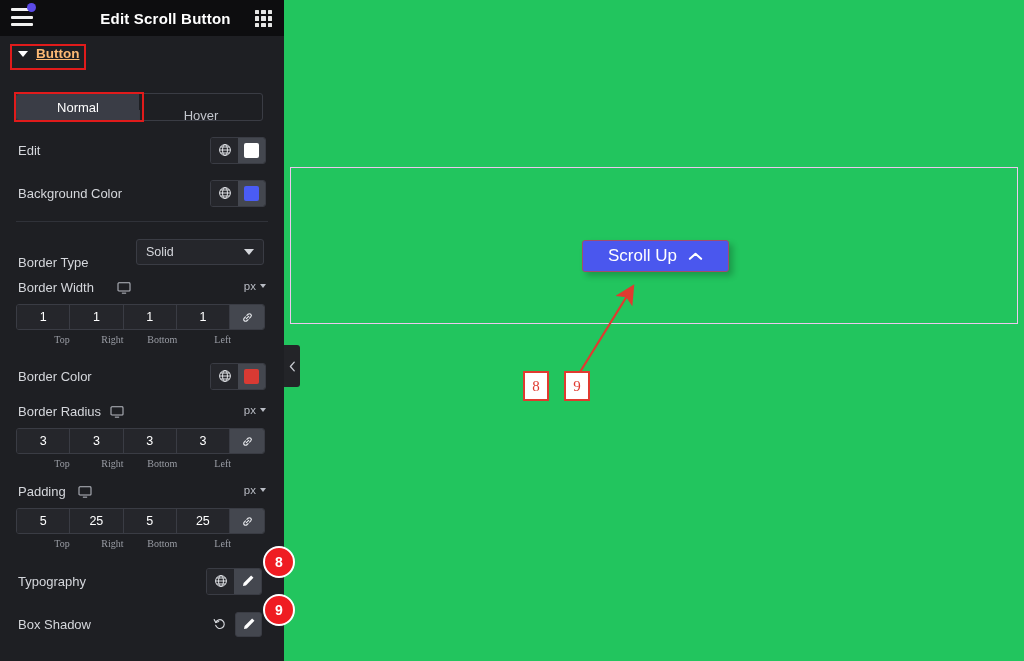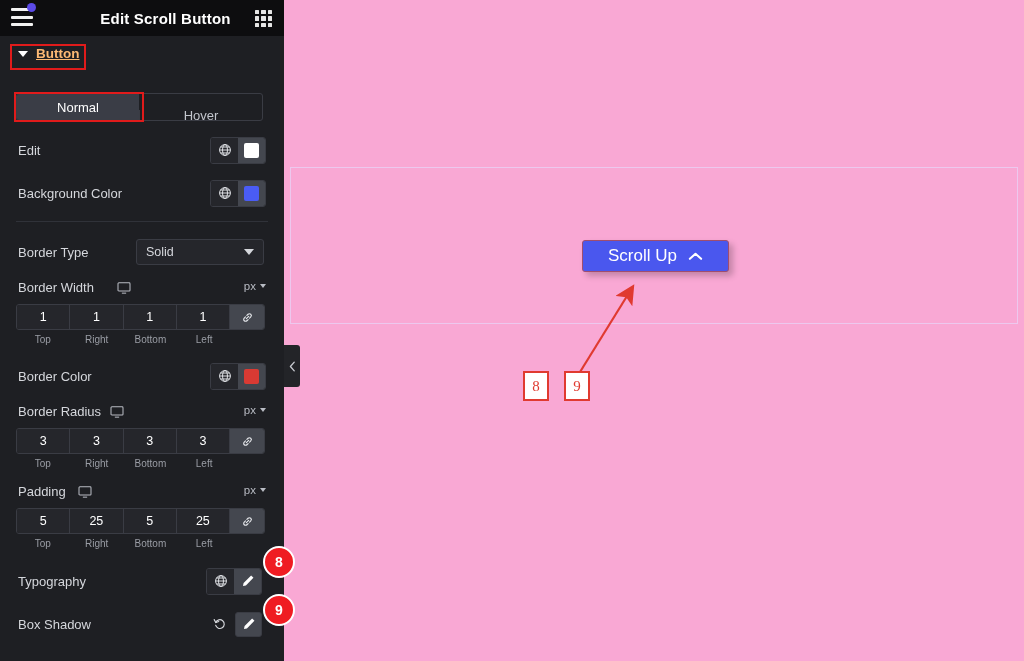--- a/index.html
+++ b/index.html
@@ -147,28 +147,28 @@
   }
   .dim-inputs .link-cell {
     width: 34px; flex: none; border-right: none; background: #44474f;
     display: flex; align-items: center; justify-content: center; cursor: pointer;
   }
   .dim-labels {
     position: absolute; left: 16px; width: 249px;
     display: flex;
   }
   .dim-labels span {
-    flex: 1; text-align: center; font-size: 10px; color: #9a9da5;
+    flex: 1; text-align: right; font-size: 10px; color: #9a9da5; font-family: Liberation Serif, serif;
   }
   .dim-labels .spacer { width: 34px; flex: none; }
 
   
   #canvas {
     position: absolute; left: 284px; top: 0;
-    width: 740px; height: 661px; background: #f9a8d4;
+    width: 740px; height: 661px; background: #22c55e;
   }
   #section-frame {
     position: absolute; left: 6px; top: 167px;
     width: 728px; height: 157px;
     border: 1px solid #edc8ee;
   }
   #scroll-btn {
     position: absolute; left: 291px; top: 72px;
     padding: 5px 25px;
     background: #4a57ee;
@@ -293,21 +293,21 @@
           <div class="swatch-btn">
             <span class="swatch" style="background:#4a5cf5"></span>
           </div>
         </div>
       </div>
     </div>
 
     <div class="divider" style="top:221px;"></div>
 
     <div class="ctl-row" style="top:239px;height:26px;">
-      <div class="ctl-label" style="top:6px;">Border Type</div>
+      <div class="ctl-label" style="top:16px;">Border Type</div>
       <div class="select-box" style="top:0;">
         <span>Solid</span>
         <span class="select-caret"></span>
       </div>
     </div>
 
     <div class="dim-head" style="top:280px;">
       <span class="dim-title">Border Width</span>
       <svg class="device-ico" style="left:117px;top:2px;" viewBox="0 0 16 14" fill="none" stroke="#b9bcc4" stroke-width="1.2">
         <rect x="1" y="1" width="14" height="9.5" rx="1"></rect>

